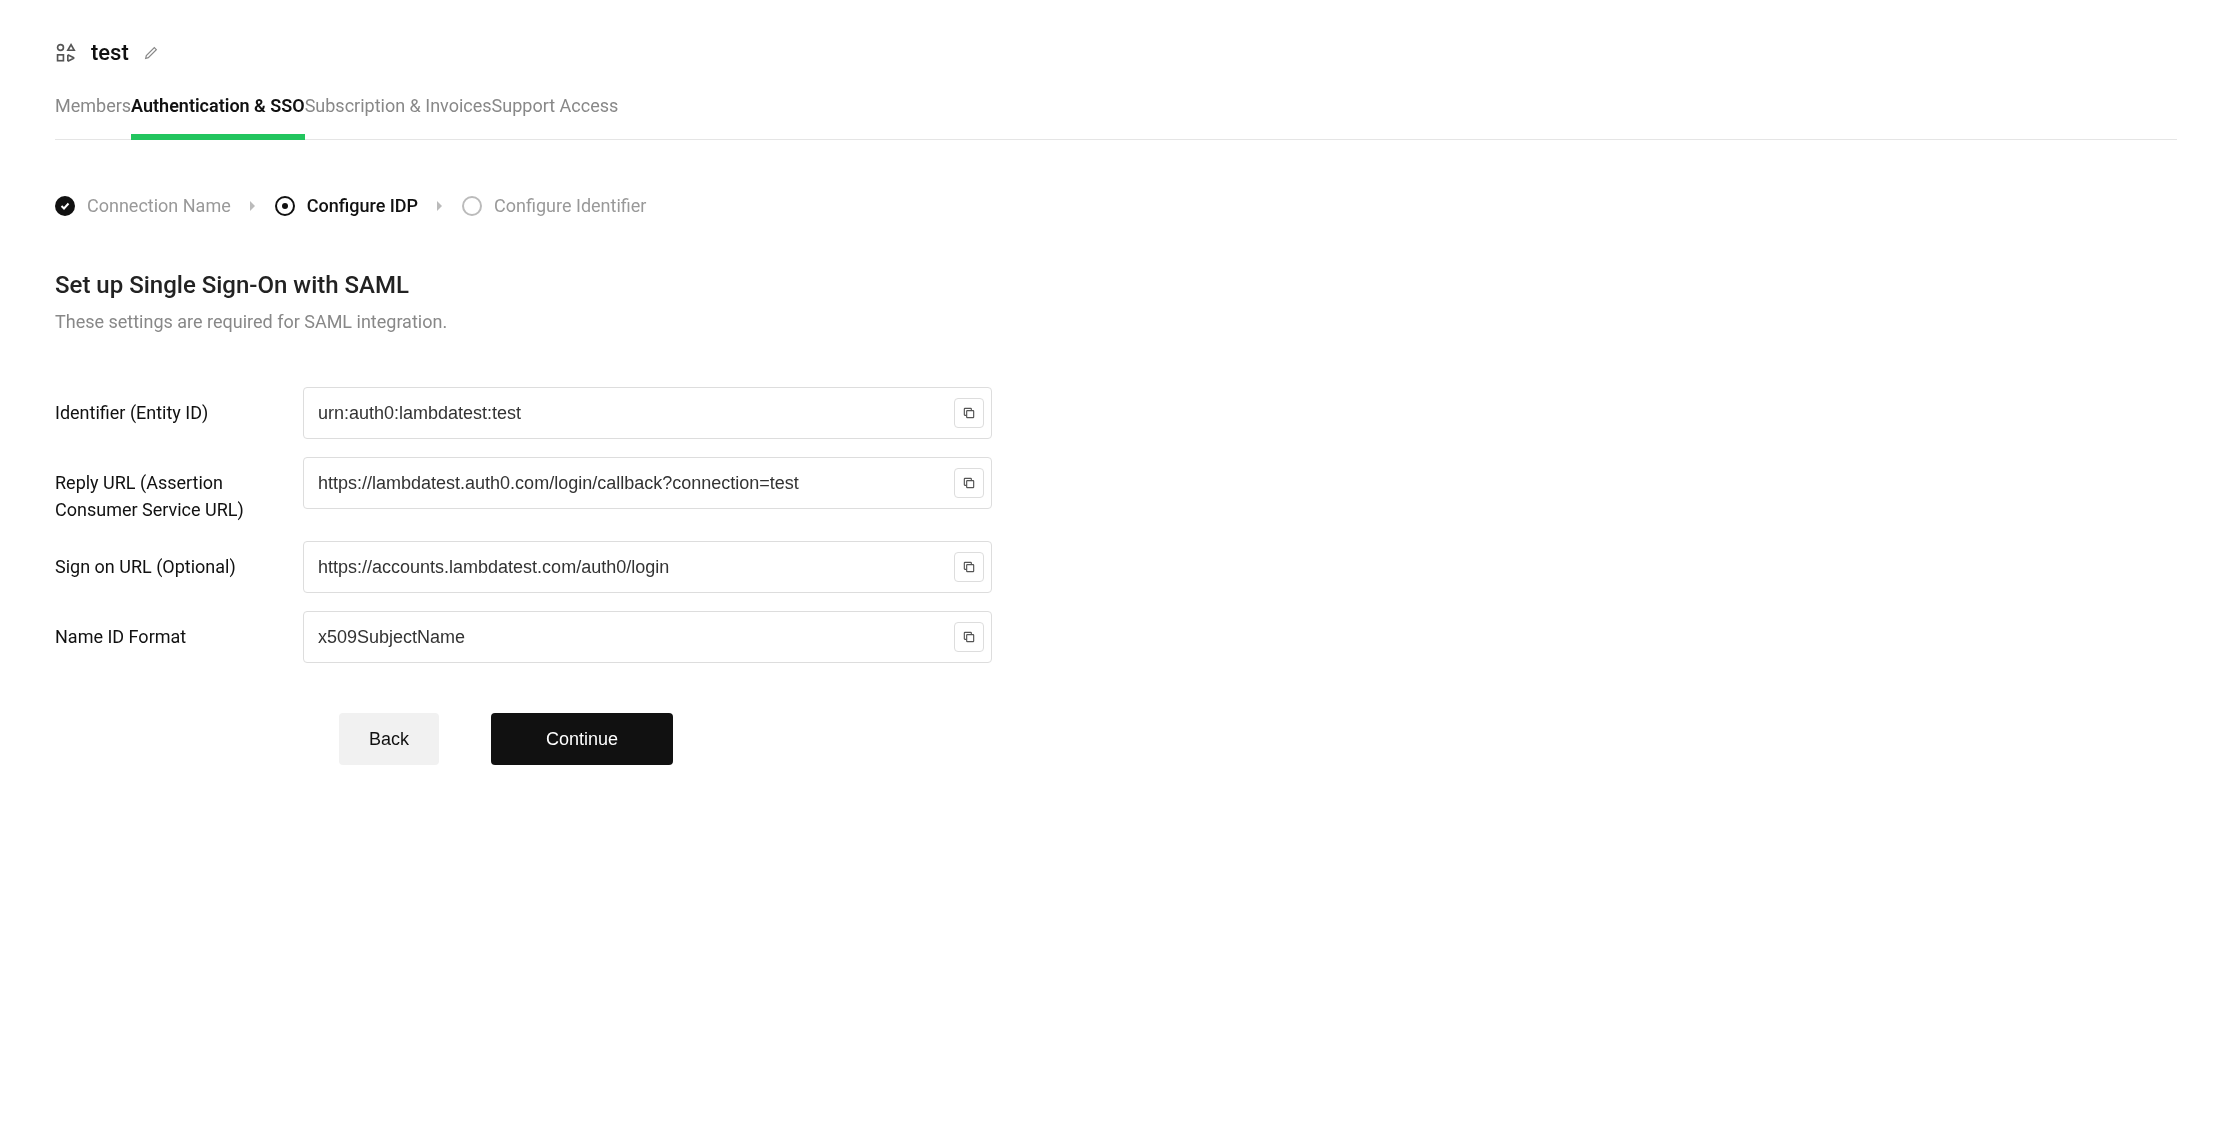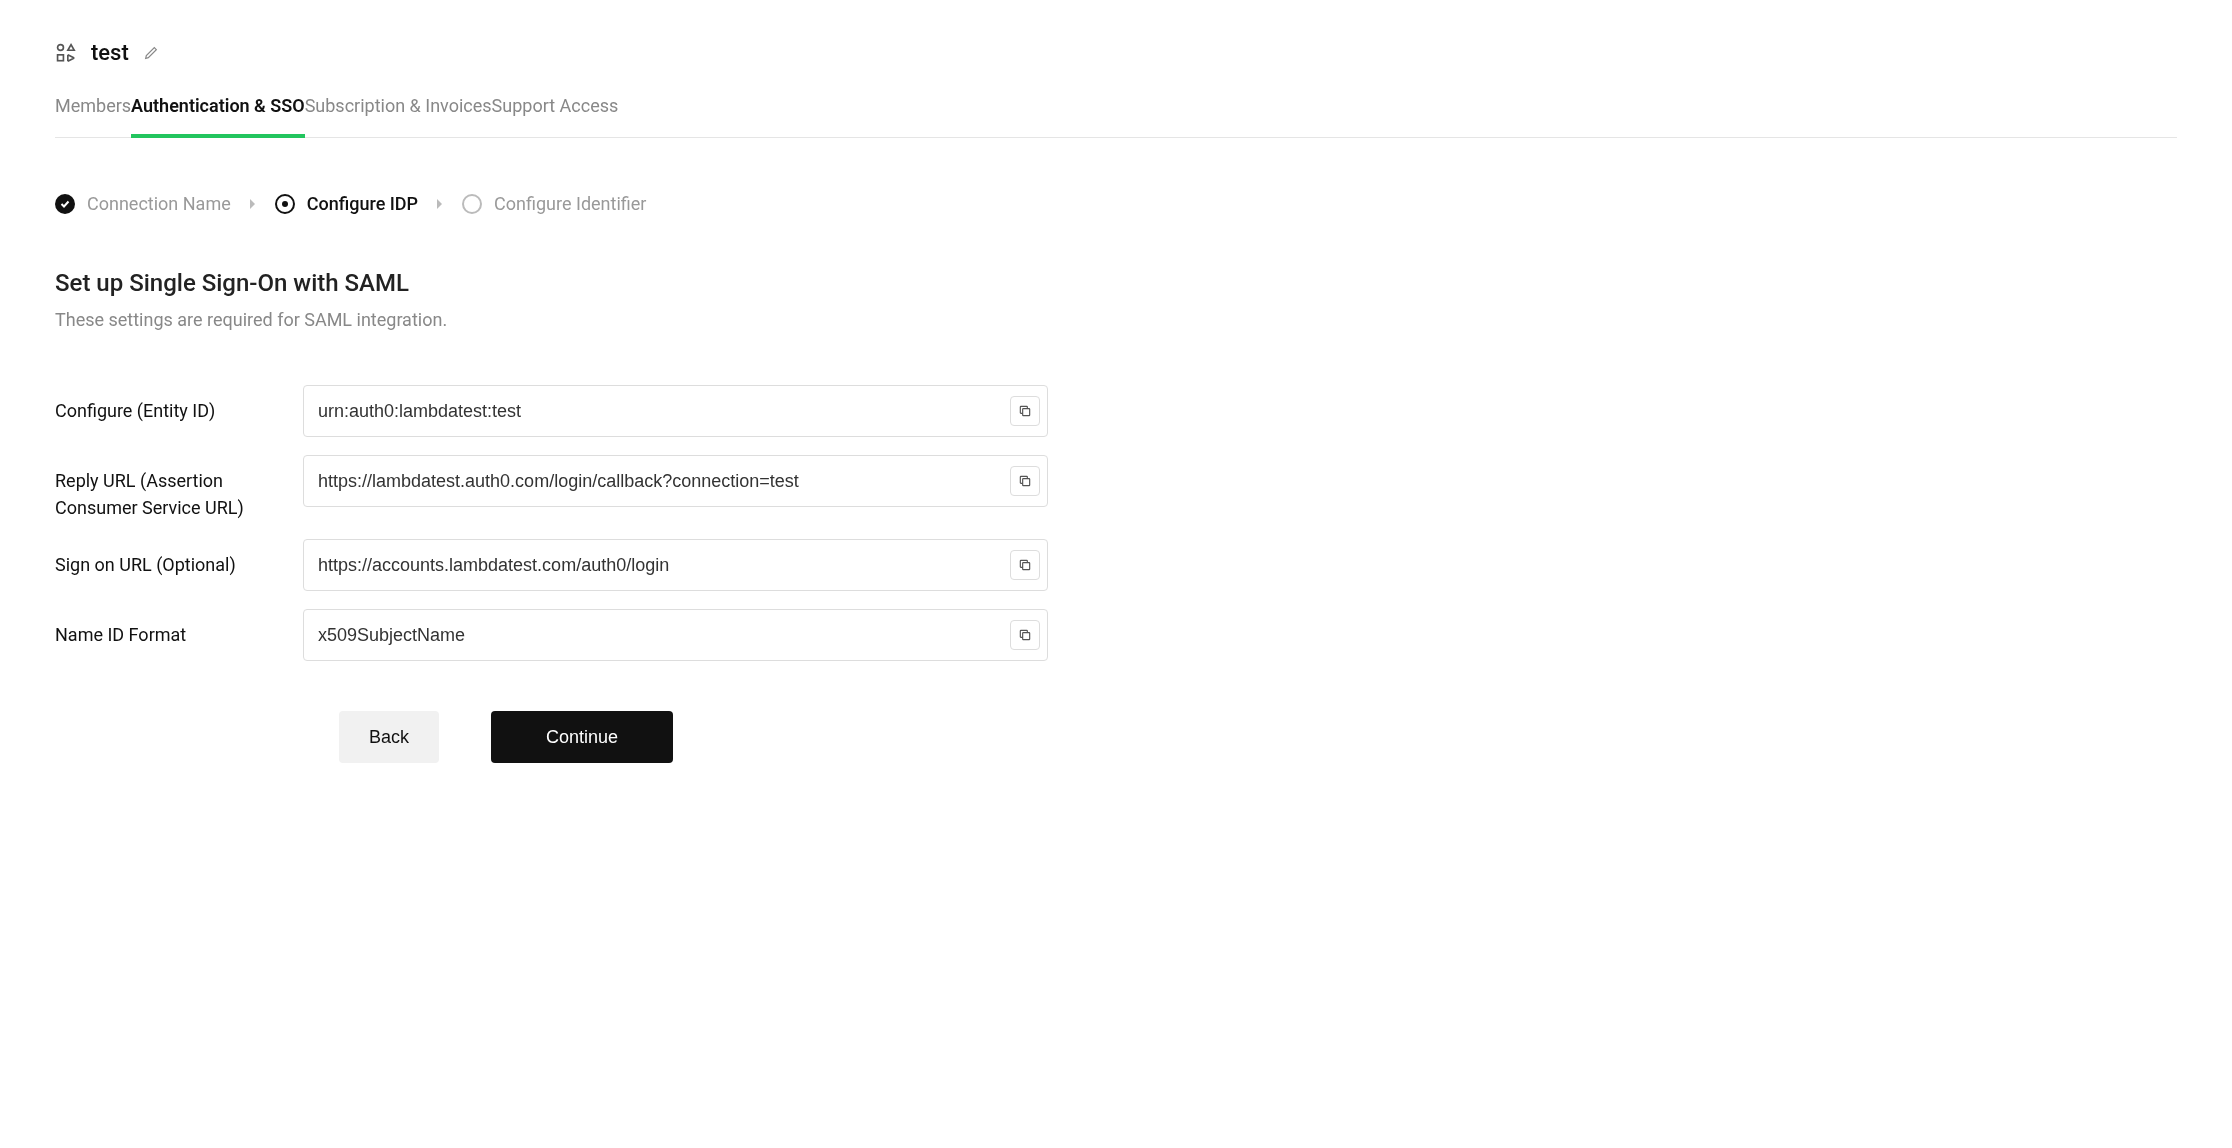--- a/index.html
+++ b/index.html
@@ -46,21 +46,21 @@
       font-size: 18px;
       color: #888;
       padding-bottom: 18px;
       cursor: pointer;
       border-bottom: 2px solid transparent;
       margin-bottom: -1px;
     }
     .tab.active {
       color: #111;
       font-weight: 600;
-      border-bottom: 4px solid #22c55e;
+      border-bottom: 6px solid #22c55e;
     }
     .stepper {
       display: flex;
       align-items: center;
       gap: 18px;
       margin-top: 55px;
       margin-bottom: 55px;
     }
     .step {
       display: flex;
@@ -131,21 +131,21 @@
       padding-top: 12px;
       line-height: 1.5;
       flex-shrink: 0;
     }
     .input-wrapper {
       display: flex;
       align-items: center;
       gap: 0;
     }
     .form-input {
-      width: 745px;
+      width: 689px;
       height: 52px;
       border: 1px solid #ddd;
       border-radius: 4px;
       padding: 0 14px;
       font-size: 18px;
       color: #333;
       background: #fff;
       outline: none;
     }
     .copy-btn {
@@ -245,21 +245,21 @@
     <div class="step upcoming">
       <span class="step-indicator upcoming"></span>
       <span class="step-label">Configure Identifier</span>
     </div>
   </div>
 
   <h2 class="section-title">Set up Single Sign-On with SAML</h2>
   <p class="section-subtitle">These settings are required for SAML integration.</p>
 
   <div class="form-row">
-    <label class="form-label">Configure (Entity ID)</label>
+    <label class="form-label">Identifier (Entity ID)</label>
     <div class="input-wrapper">
       <input class="form-input" type="text" readonly="" value="urn:auth0:lambdatest:test" style="">
       <button class="copy-btn">
         <svg width="14" height="14" viewBox="0 0 24 24" fill="none" stroke="currentColor" stroke-width="2">
           <rect x="8" y="8" width="12" height="12" rx="1"></rect>
           <path d="M16 8 V5 a1 1 0 0 0 -1 -1 H5 a1 1 0 0 0 -1 1 v10 a1 1 0 0 0 1 1 h3"></path>
         </svg>
       </button>
     </div>
   </div>

